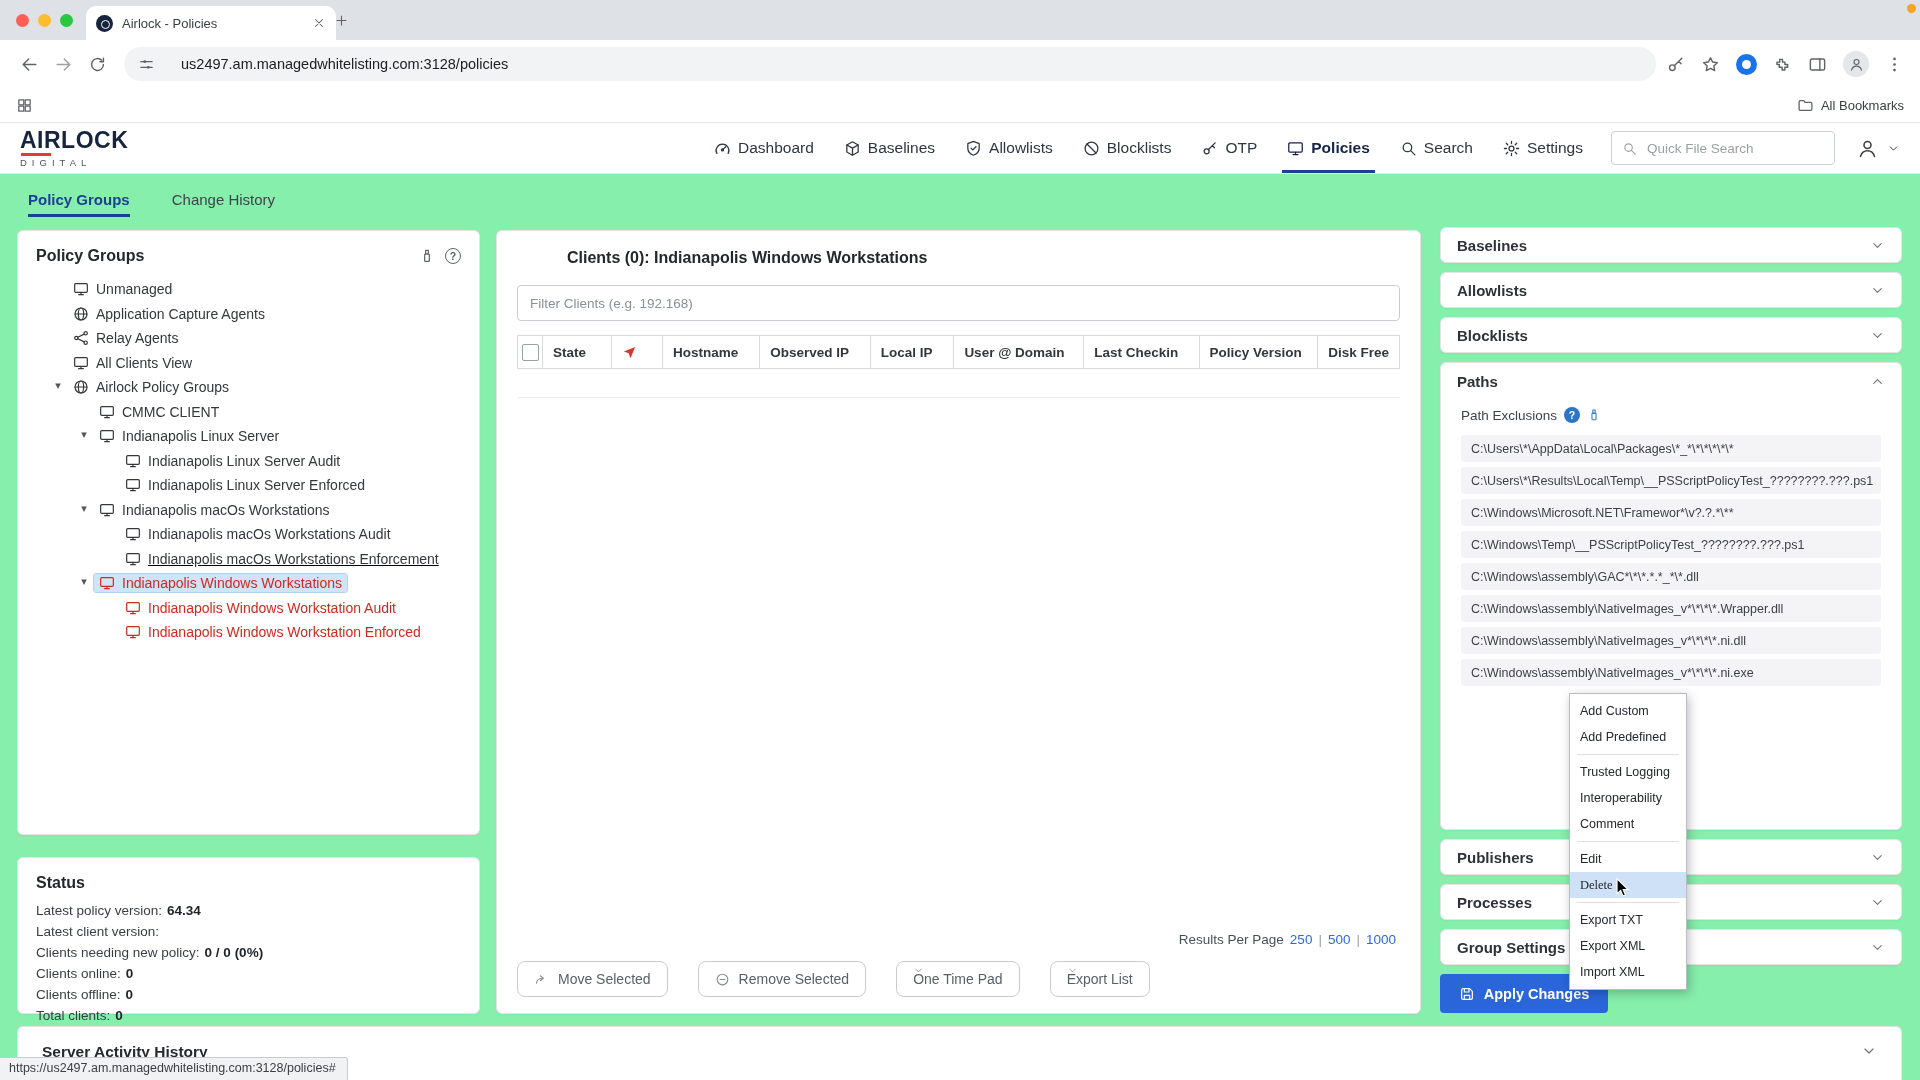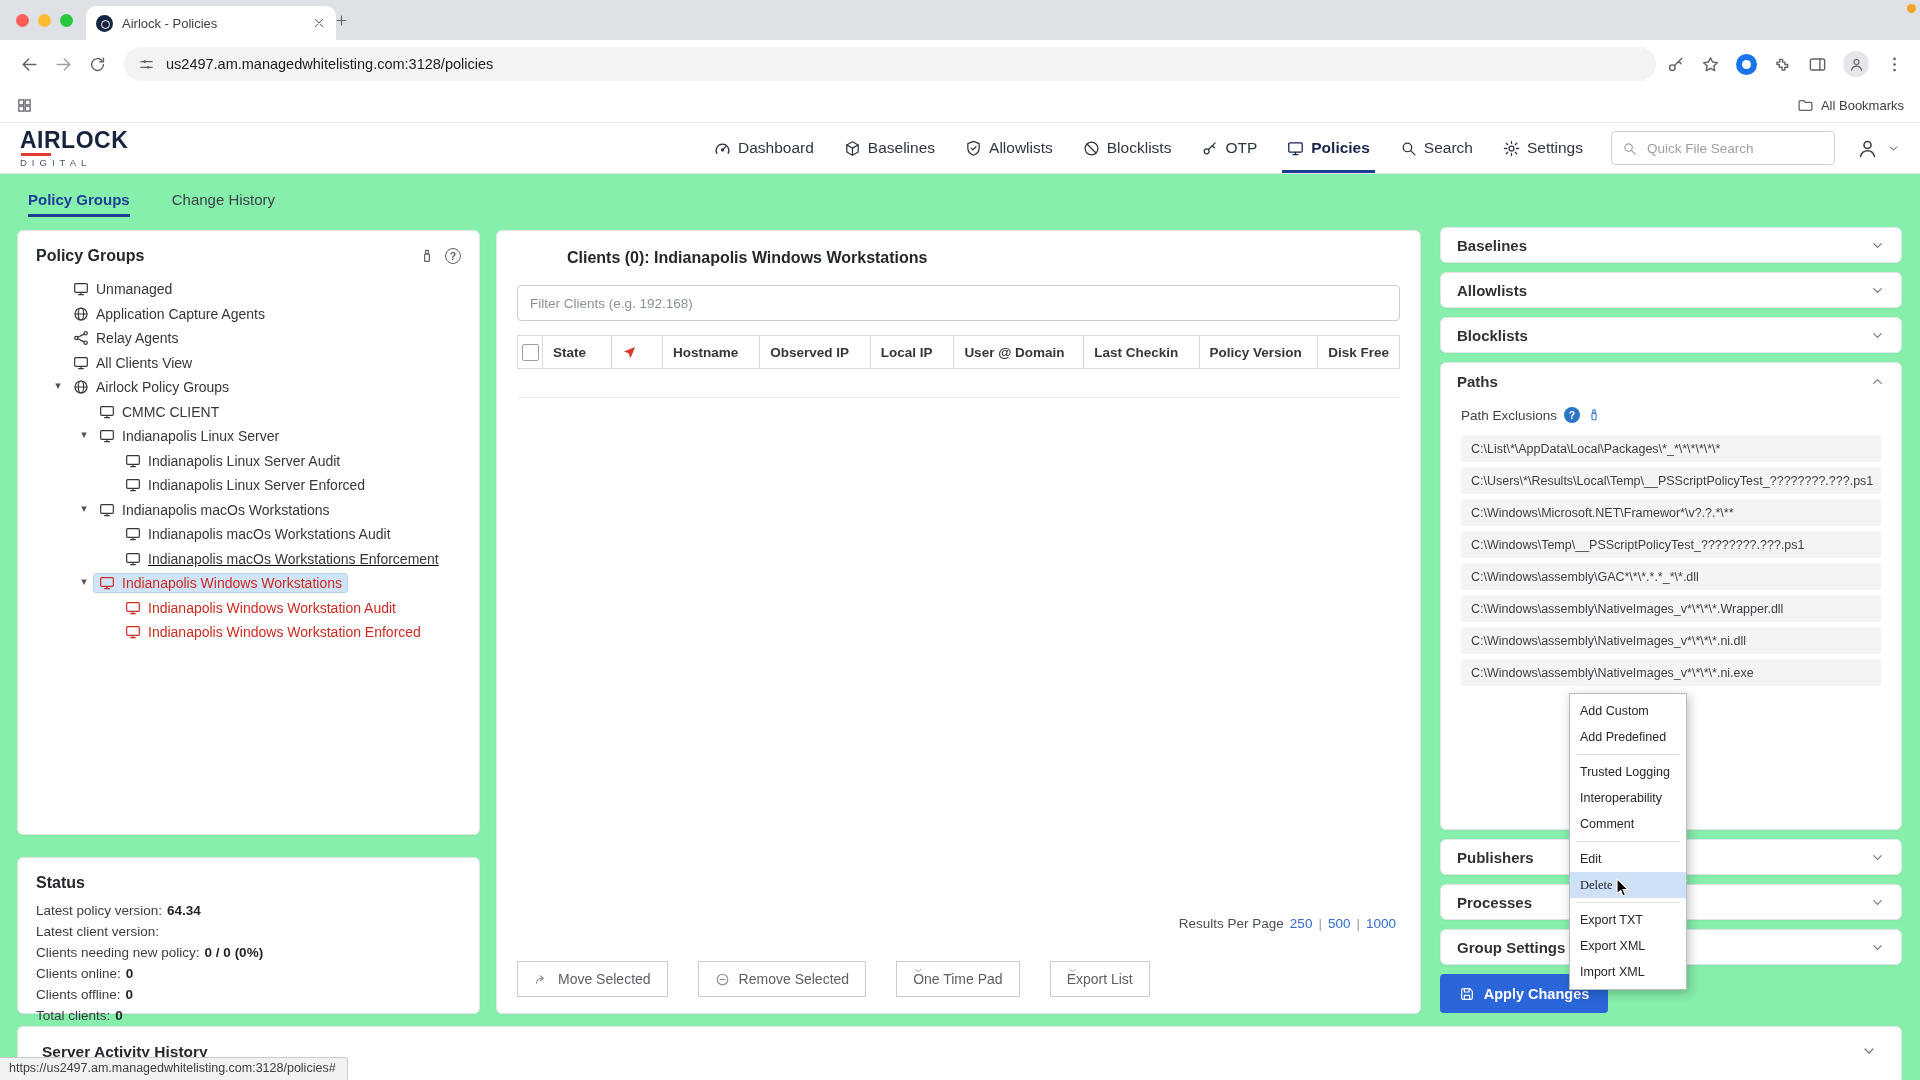--- a/index.html
+++ b/index.html
@@ -20,21 +20,21 @@
   .btab-title{font-size:13px;color:#3c4043;white-space:nowrap;overflow:hidden;flex:1;}
   .tabclose{width:14px;height:14px;color:#5f6368;}
   .newtab{position:absolute;left:334px;top:13px;width:15px;height:15px;color:#5f6368;}
   .notif-dot{position:absolute;right:4px;top:4px;width:9px;height:9px;border-radius:50%;background:#f7a325;}
 
   
   .toolbar{height:48px;background:#fff;display:flex;align-items:center;padding:0 12px;}
   .tbtn{width:34px;height:34px;display:flex;align-items:center;justify-content:center;border-radius:50%;color:#5f6368;}
   .tbtn .ic{width:19px;height:19px;}
   .tbtn.dim{color:#9aa0a6;}
-  .urlbar{flex:1;height:34px;background:#f1f3f4;border-radius:17px;display:flex;align-items:center;gap:11px;padding:0 14px;margin:0 10px;}
+  .urlbar{flex:1;height:34px;background:#f1f3f4;border-radius:17px;display:flex;align-items:center;gap:26px;padding:0 14px;margin:0 10px;}
   .urlbar .ic{width:17px;height:17px;color:#5f6368;}
   .url-text{font-size:14.5px;color:#202124;white-space:nowrap;}
   .tool-right{display:flex;align-items:center;gap:16px;margin-right:4px;}
   .tool-right .ic{width:19px;height:19px;color:#5f6368;}
   .ext-badge{width:21px;height:21px;border-radius:50%;background:#1a73e8;position:relative;flex:none;}
   .ext-badge::after{content:"";position:absolute;left:6px;top:6px;width:9px;height:9px;border-radius:50%;background:#fff;}
   .avatar{width:26px;height:26px;border-radius:50%;background:#e4e6ea;display:flex;align-items:center;justify-content:center;color:#5f6368;flex:none;}
   .avatar .ic{width:15px;height:15px;}
 
   
@@ -107,25 +107,25 @@
   table.clients th:nth-child(3){width:58px;}
   table.clients th:nth-child(4){width:98px;}
   table.clients th:nth-child(5){width:110px;}
   table.clients th:nth-child(6){width:84px;}
   table.clients th:nth-child(7){width:126px;}
   table.clients th:nth-child(8){width:114px;}
   table.clients th:nth-child(9){width:108px;}
   .cb{width:15px;height:15px;border:1.5px solid #9aa0a6;border-radius:2px;background:#fff;margin:0 auto;}
   .ic.flag{width:15px;height:15px;color:#d8372b;}
   td.emptyrow{height:26px;border-bottom:1px solid #ececee;}
-  .results-line{position:absolute;right:24px;bottom:82px;font-size:13.5px;color:#4a4f55;display:flex;gap:6px;align-items:center;}
+  .results-line{position:absolute;right:24px;bottom:66px;font-size:13.5px;color:#4a4f55;display:flex;gap:6px;align-items:center;}
   .plink{color:#2e6bd3;cursor:pointer;}
   .psep{color:#9aa0a6;}
   .actions{position:absolute;left:20px;bottom:16px;display:flex;gap:30px;}
-  .abtn{height:36px;padding:0 16px;border:1px solid #c8ccd2;border-radius:0;background:#fff;display:flex;align-items:center;gap:9px;font-size:14px;color:#5b6066;font-family:inherit;cursor:pointer;}
+  .abtn{height:36px;padding:0 16px;border:1px solid #c8ccd2;border-radius:8px;background:#fff;display:flex;align-items:center;gap:9px;font-size:14px;color:#5b6066;font-family:inherit;cursor:pointer;}
   .abtn .ic{width:15px;height:15px;color:#8a8f96;}
   .abtn .ic.caret{width:11px;height:11px;}
 
   
   #right-col{position:absolute;left:1440px;top:5px;width:462px;}
   .sec{display:flex;justify-content:space-between;align-items:center;padding:0 16px;height:36px;font-size:15px;font-weight:700;color:#2f3237;cursor:pointer;box-sizing:border-box;}
   .panel.sec{margin-bottom:9px;}
   .sec .ic.chev{width:15px;height:15px;color:#70757d;}
   .paths-panel{margin-bottom:9px;}
   .paths-body{padding:2px 20px 138px;}
@@ -702,21 +702,21 @@
               </svg>
             </div>
             <div class="paths-body">
               <div class="paths-sub">
                 <span class="sub-label">Path Exclusions</span>
                 <span class="help-badge blue">?</span>
                 <svg viewBox="0 0 24 24" class="ic usb-blue">
                   <use href="#i-usb"></use>
                 </svg>
               </div>
-              <div class="pathrow">C:\List\*\AppData\Local\Packages\*_*\*\*\*\*\*</div>
+              <div class="pathrow">C:\Users\*\AppData\Local\Packages\*_*\*\*\*\*\*</div>
               <div class="pathrow">C:\Users\*\Results\Local\Temp\__PSScriptPolicyTest_????????.???.ps1</div>
               <div class="pathrow">C:\Windows\Microsoft.NET\Framewor*\v?.?.*\**</div>
               <div class="pathrow">C:\Windows\Temp\__PSScriptPolicyTest_????????.???.ps1</div>
               <div class="pathrow">C:\Windows\assembly\GAC*\*\*.*.*_*\*.dll</div>
               <div class="pathrow">C:\Windows\assembly\NativeImages_v*\*\*\*.Wrapper.dll</div>
               <div class="pathrow">C:\Windows\assembly\NativeImages_v*\*\*\*.ni.dll</div>
               <div class="pathrow">C:\Windows\assembly\NativeImages_v*\*\*\*.ni.exe</div>
             </div>
           </div>
           <div class="panel sec">

